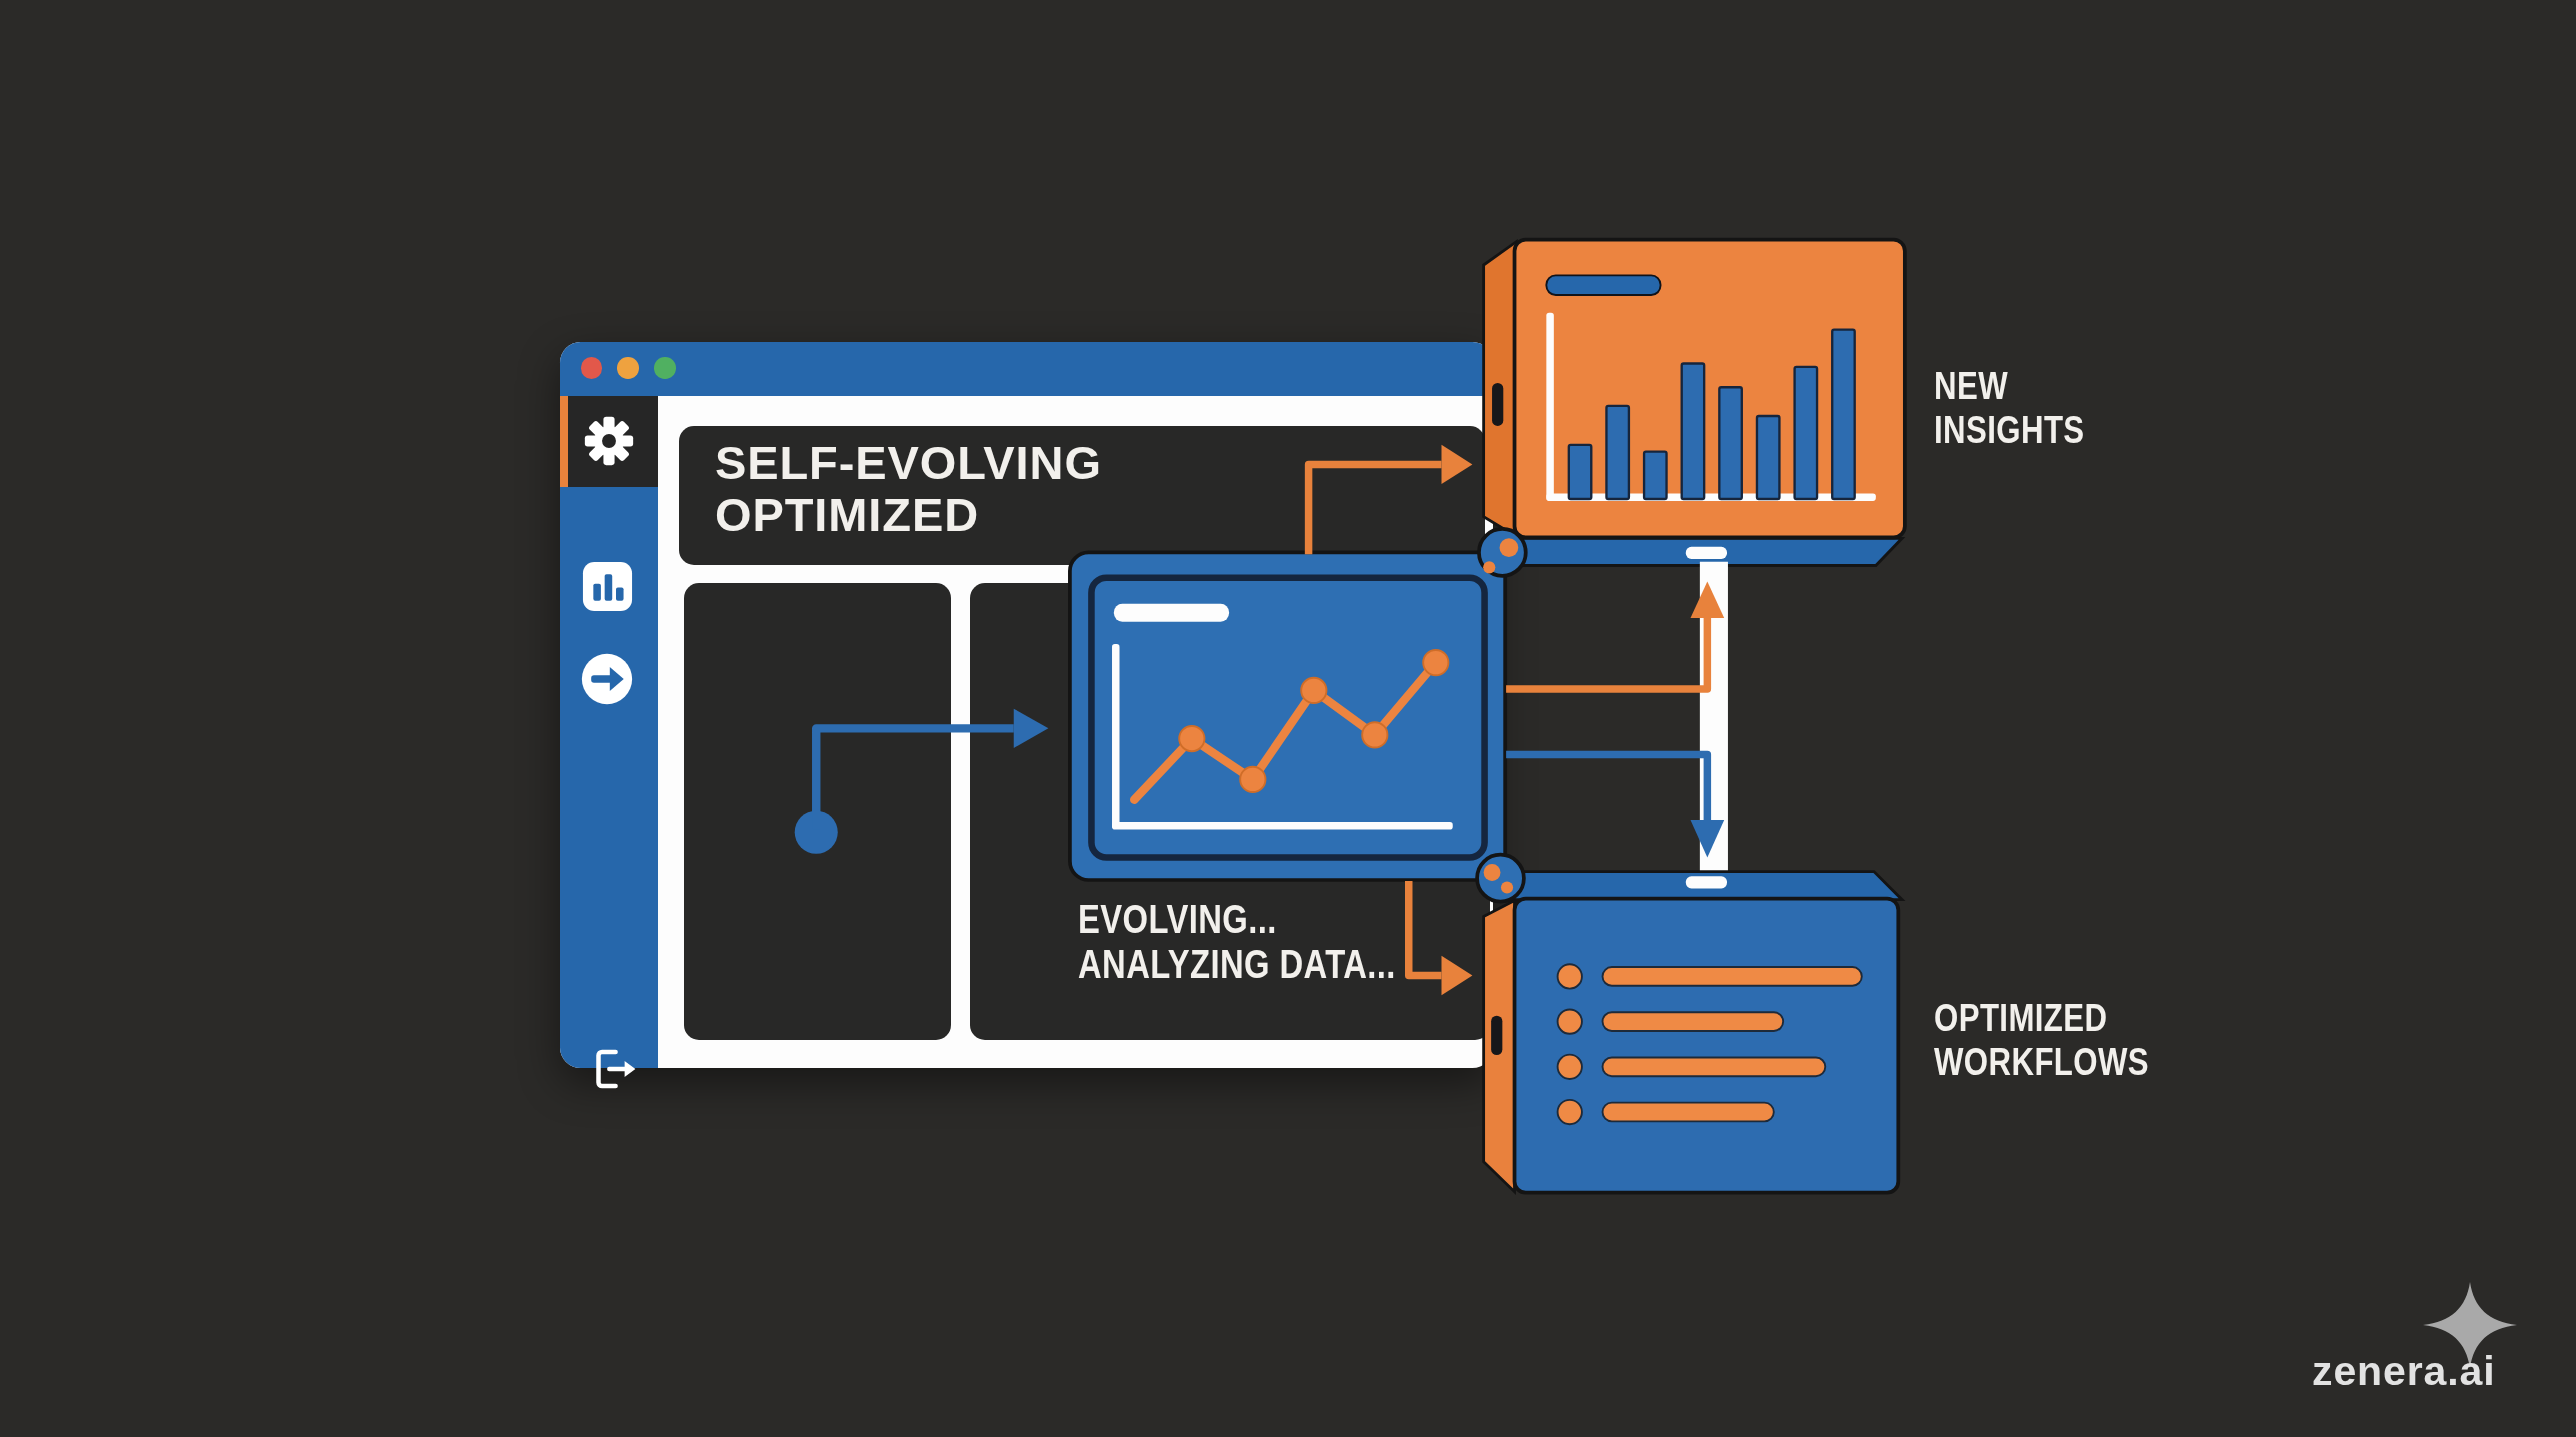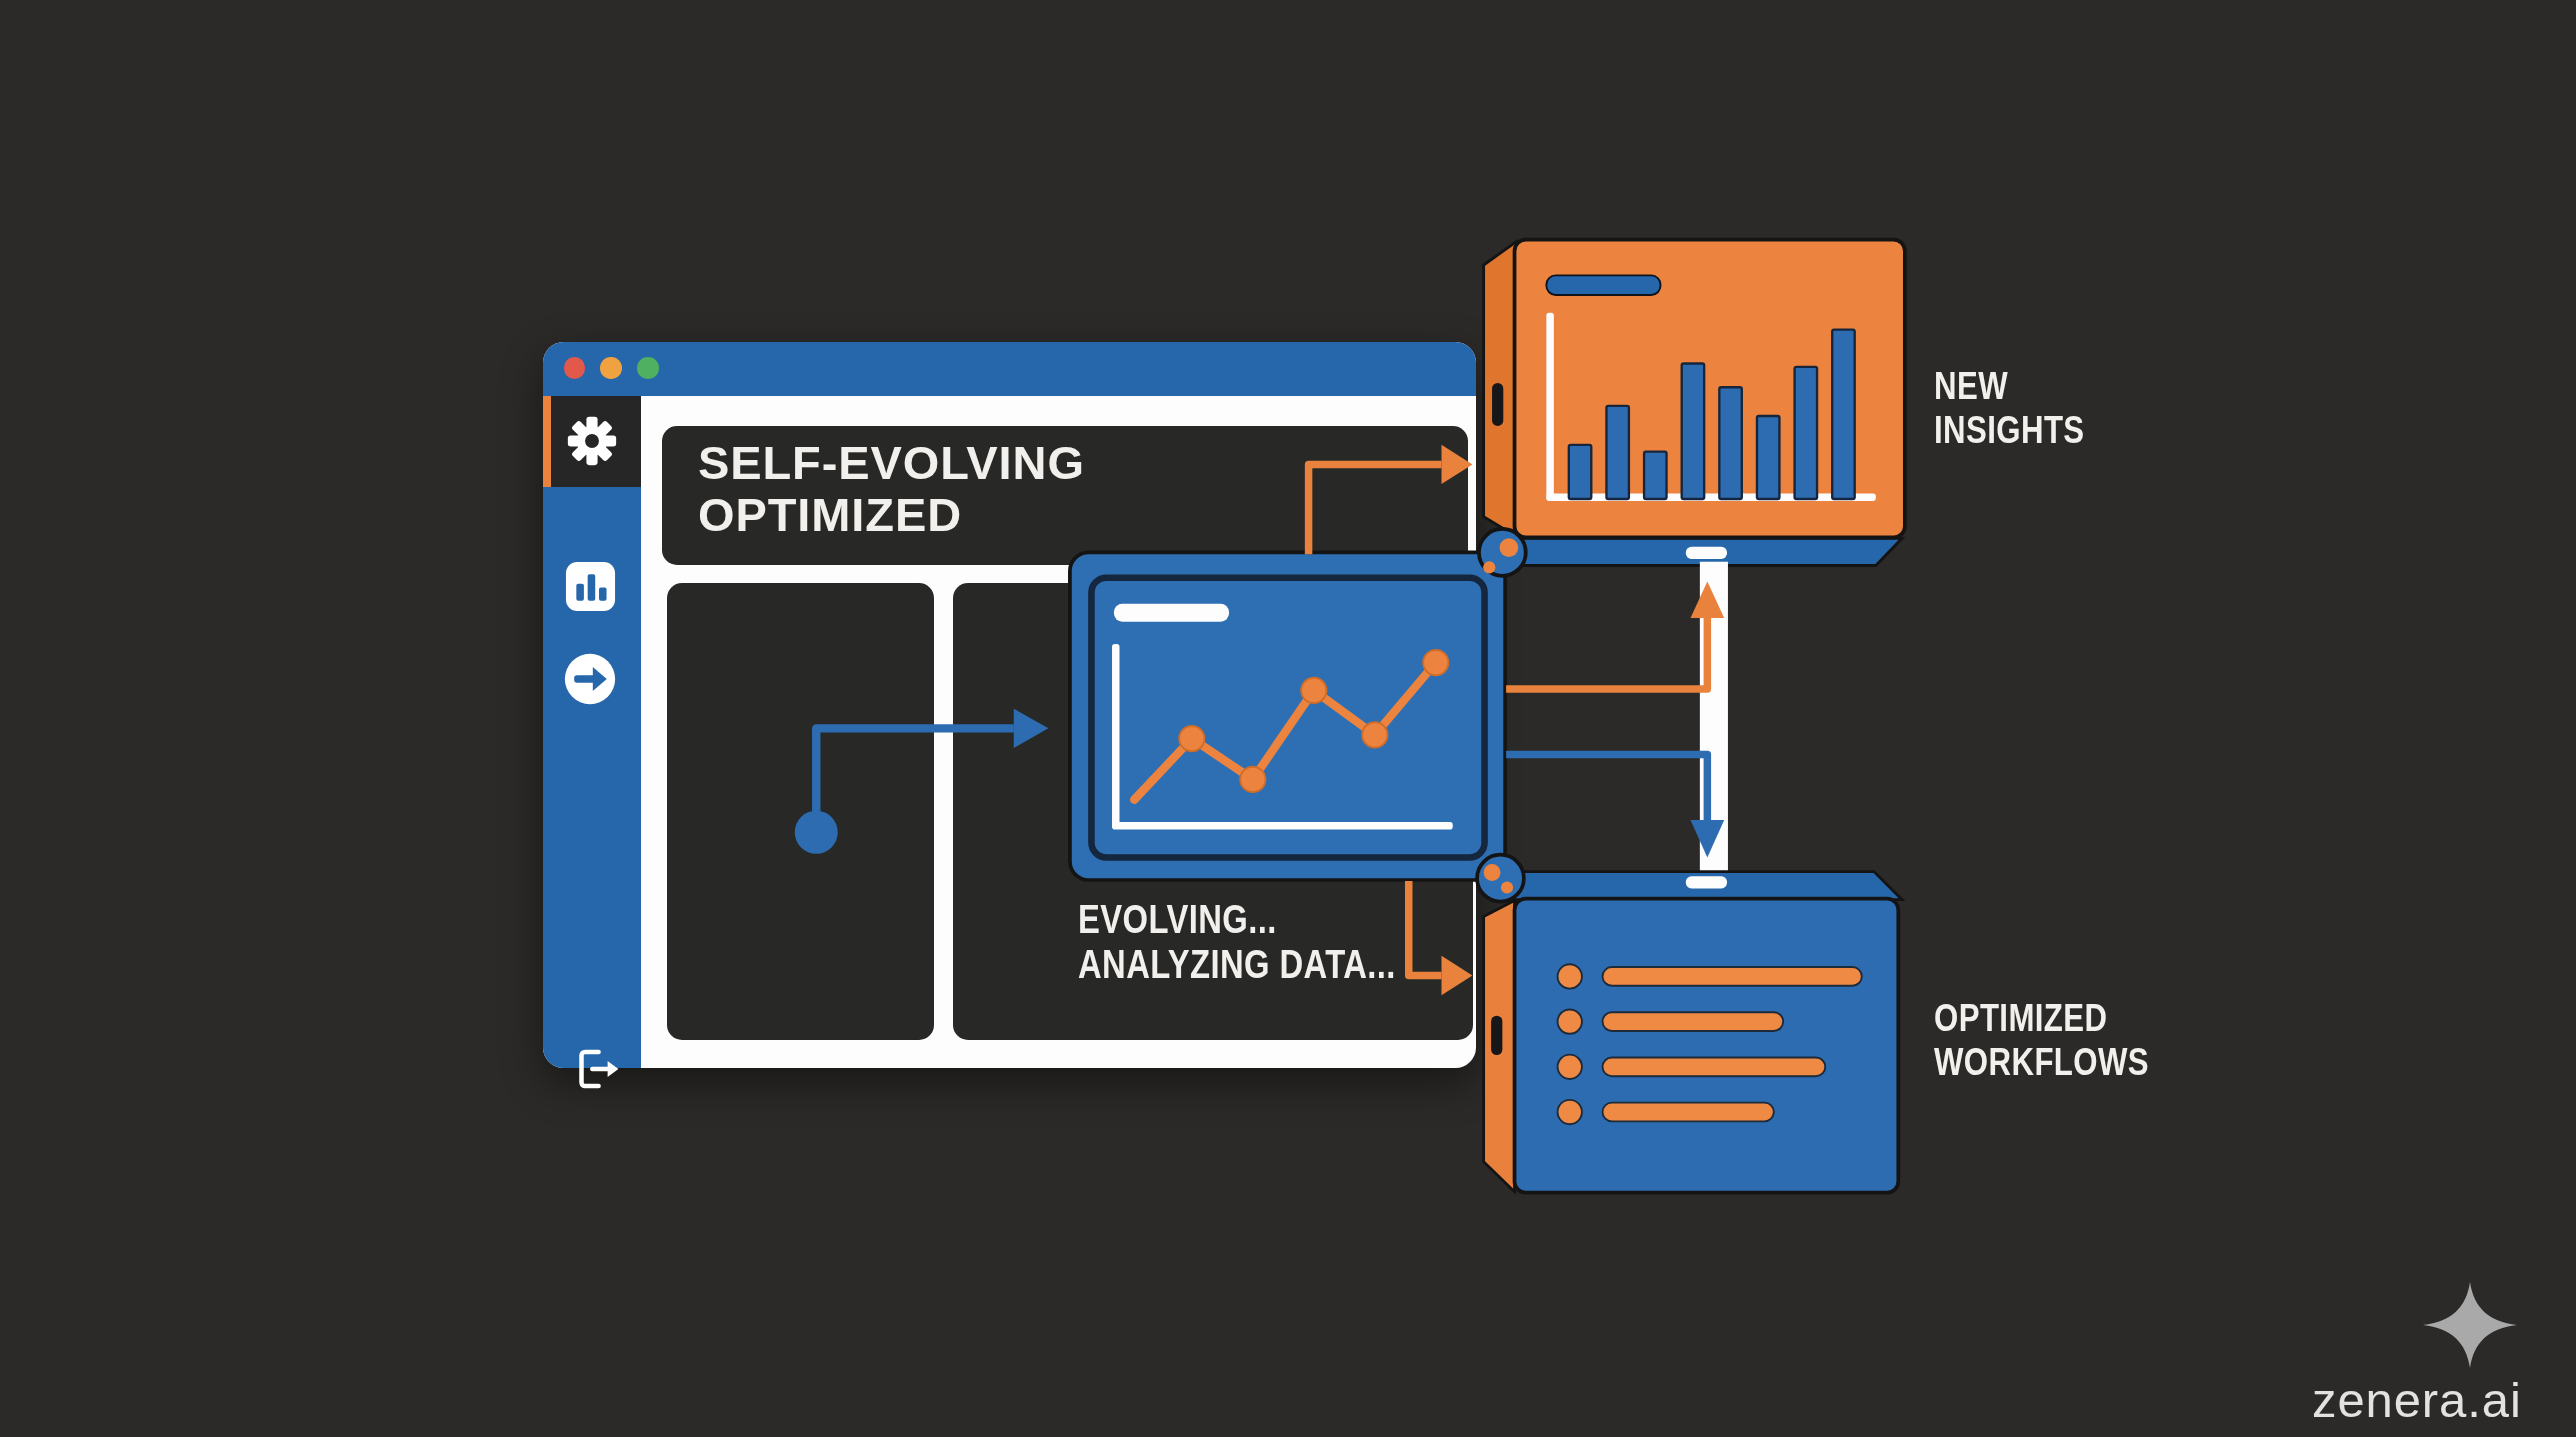--- a/index.html
+++ b/index.html
@@ -1,20 +1,20 @@
 <!DOCTYPE html>
 <html style="font-size:15px"><head>
 <meta charset="utf-8">
 <style>
   html,body{margin:0;padding:0;background:#2b2a28;}
   #stage{position:relative;width:2576px;height:1438px;background:#2b2a28;overflow:hidden;
          font-family:"Liberation Sans",sans-serif;}
 
   
-  #window{position:absolute;left:543px;top:342px;width:933px;height:726px;background:#fdfdfd;
+  #window{position:absolute;left:560px;top:342px;width:933px;height:726px;background:#fdfdfd;
           border-radius:20.6px;box-shadow:0 15px 41px rgba(0,0,0,.45);}
   #titlebar{position:absolute;left:0;top:0;width:100%;height:54px;background:#2667ab;
             border-radius:20.6px 20.6px 0 0;}
   .dot{position:absolute;top:15px;width:21.5px;height:21.5px;border-radius:50%;}
   #sidebar{position:absolute;left:0;top:54px;width:98px;height:672px;background:#2667ab;
            border-radius:0 0 0 20.6px;}
   #sb-selected{position:absolute;left:0;top:0;width:98px;height:91px;background:#262626;}
   #sb-strip{position:absolute;left:0;top:0;width:7.5px;height:91px;background:#e8823c;}
   .sb-icon{position:absolute;}
 
@@ -29,22 +29,22 @@
 
   
   .cond-label{position:absolute;color:#f2f0ec;font-weight:700;font-size:39px;line-height:44px;
               letter-spacing:0.5px;transform:scaleX(.8);transform-origin:left top;white-space:nowrap;}
   .cond-label span{display:block;}
   #status-label{left:1078px;top:897px;font-size:41px;line-height:45px;}
   #insights-label{left:1934px;top:364px;}
   #workflows-label{left:1934px;top:996px;}
 
   
-  #watermark-text{position:absolute;left:2312px;top:1348px;color:#e2e2e2;font-size:49px;
-                  font-weight:400;letter-spacing:0.9px;margin-top:24px;}
+  #watermark-text{position:absolute;left:2312px;top:1348px;color:#e2e2e2;font-size:41px;
+                  font-weight:700;letter-spacing:0.9px;}
   #watermark-star{position:absolute;left:2423px;top:1282px;}
 
   #scene{position:absolute;left:0;top:0;pointer-events:none;}
 </style>
 </head>
 <body>
 
 <div id="stage">
 
   <div id="window">

